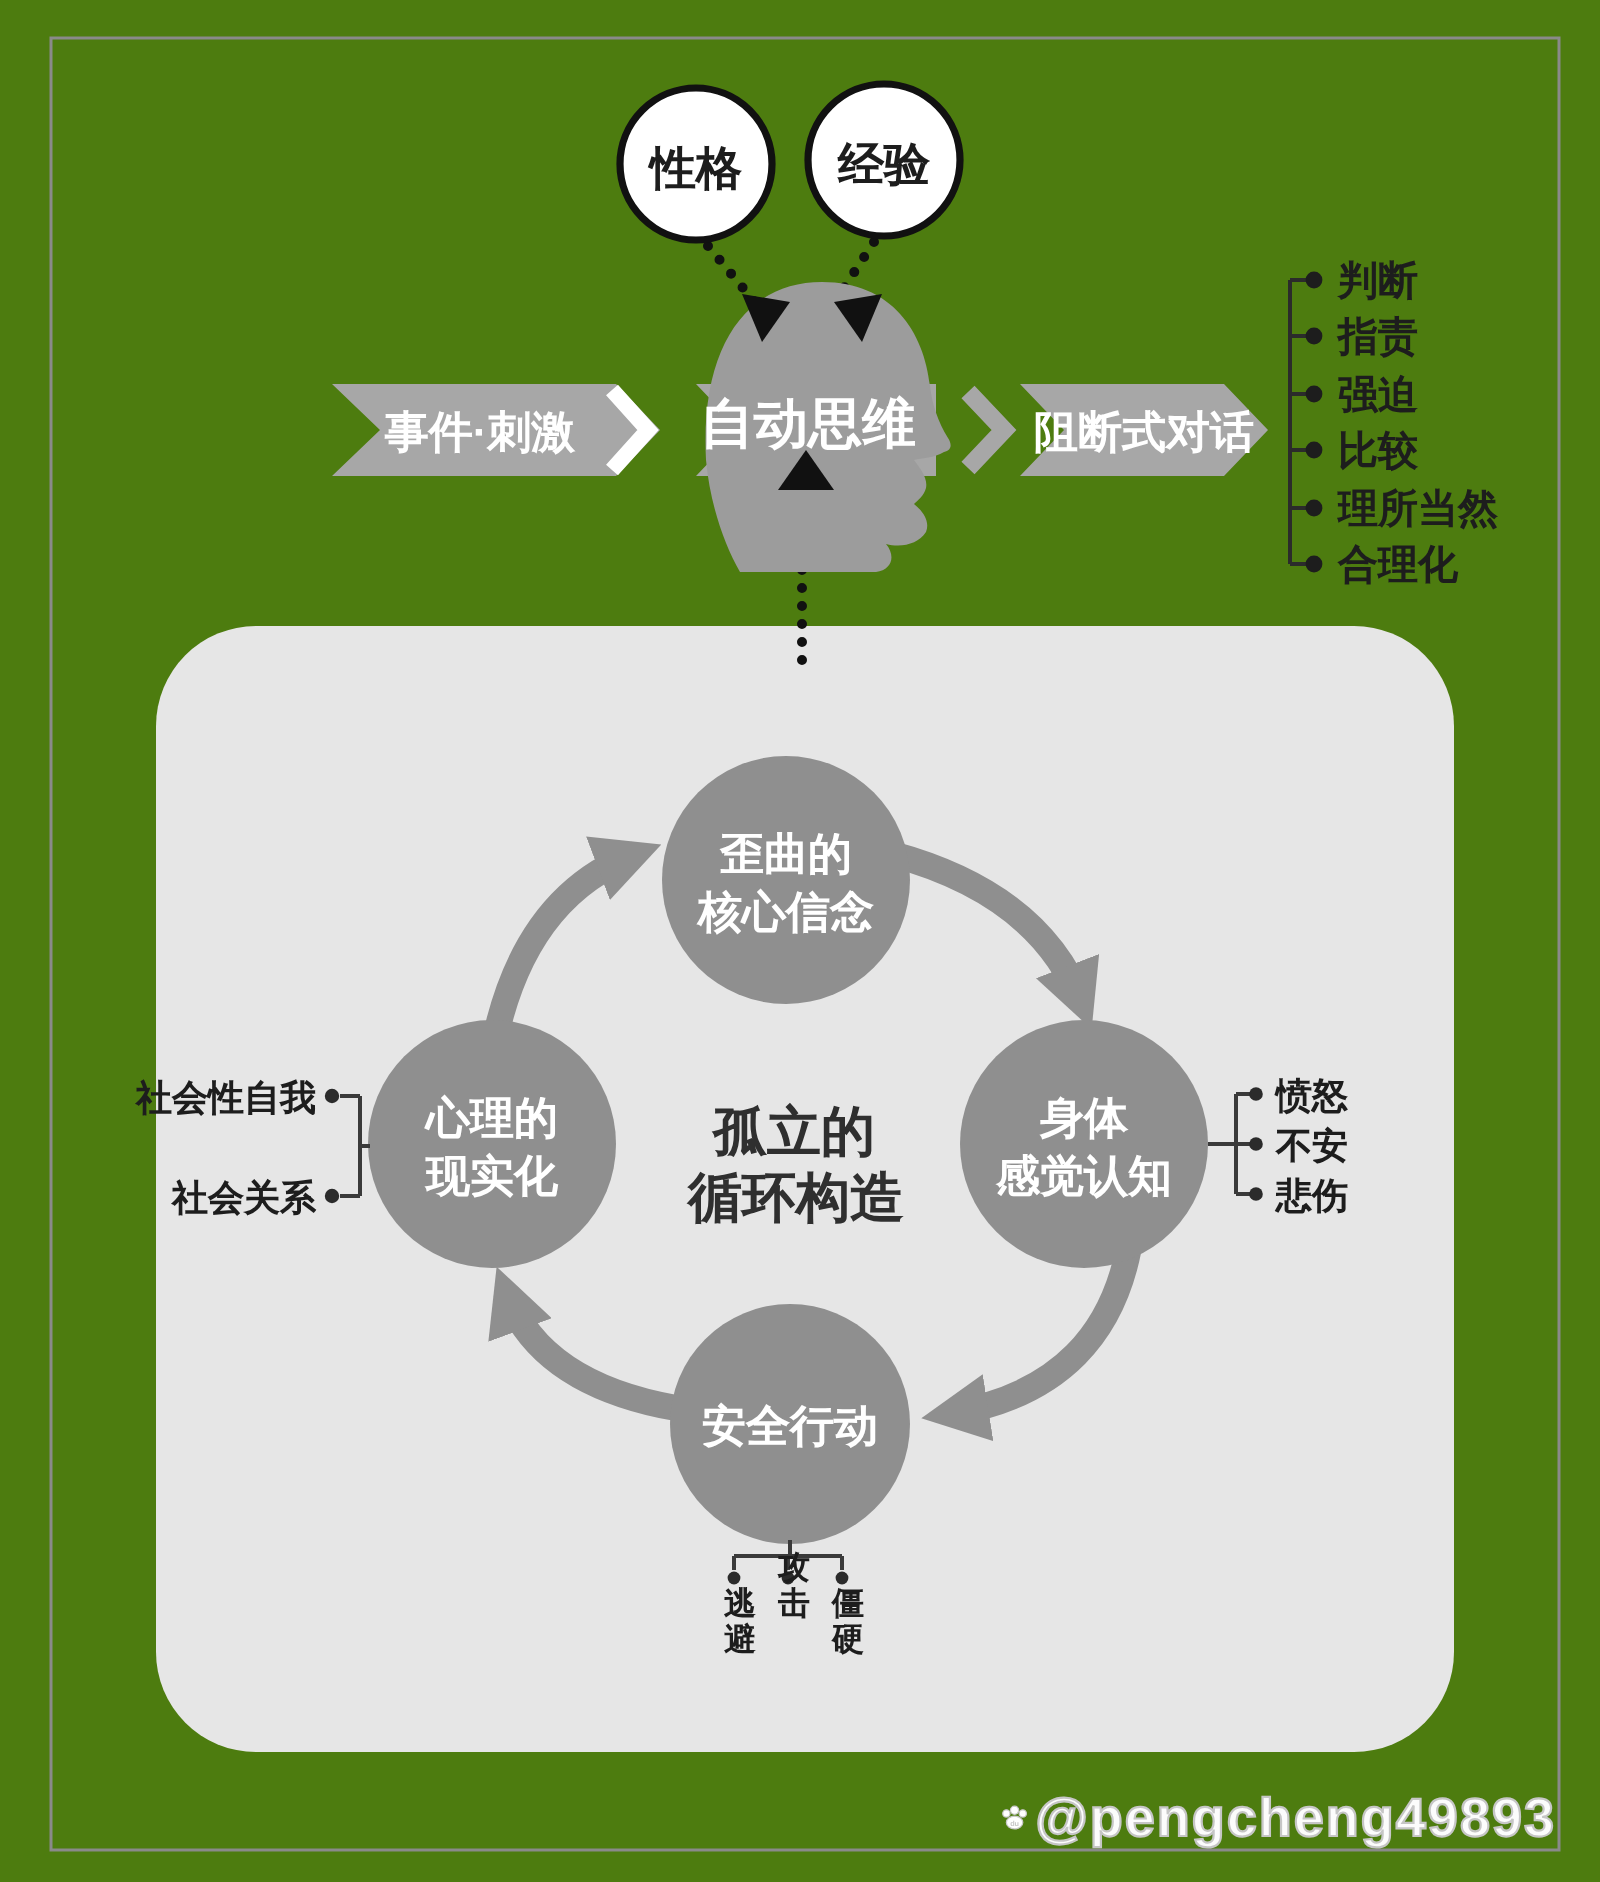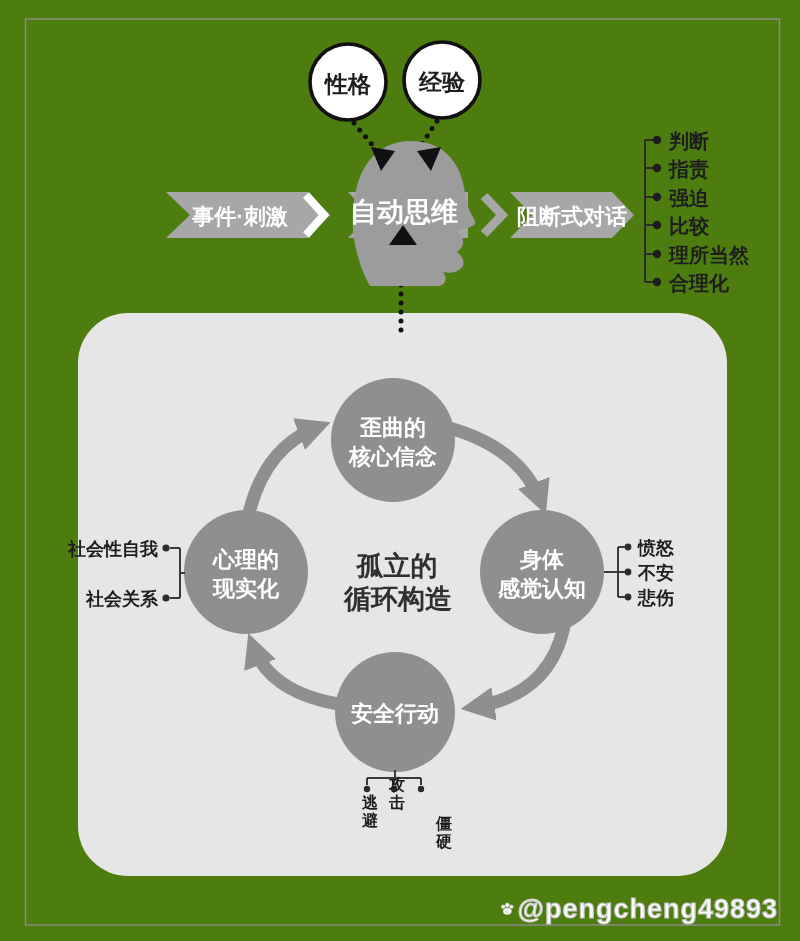--- a/index.html
+++ b/index.html
@@ -149,21 +149,21 @@
     <line x1="421" y1="778" x2="421" y2="785"></line>
   </g>
   <circle cx="367" cy="789" r="3.2" fill="#2b2b2b"></circle>
   <circle cx="394" cy="789" r="3.2" fill="#2b2b2b"></circle>
   <circle cx="421" cy="789" r="3.2" fill="#2b2b2b"></circle>
 </svg>
 
 
 <div class="vlabel" style="left:356px;top:794px;">逃避</div>
 <div class="vlabel" style="left:383px;top:776px;">攻击</div>
-<div class="vlabel" style="left:430px;top:794px;margin-top:21px;">僵硬</div>
+<div class="vlabel" style="left:410px;top:794px;">僵硬</div>
 
 
 <div class="watermark">
   <svg width="32" height="32" viewBox="0 0 32 32">
     <g fill="#ffffff" stroke="#c9c9c9" stroke-width="1.4">
       <circle cx="7" cy="11" r="4"></circle>
       <circle cx="16" cy="7.5" r="4.5"></circle>
       <circle cx="25" cy="11" r="4"></circle>
       <ellipse cx="16" cy="21" rx="9" ry="7"></ellipse>
     </g>

